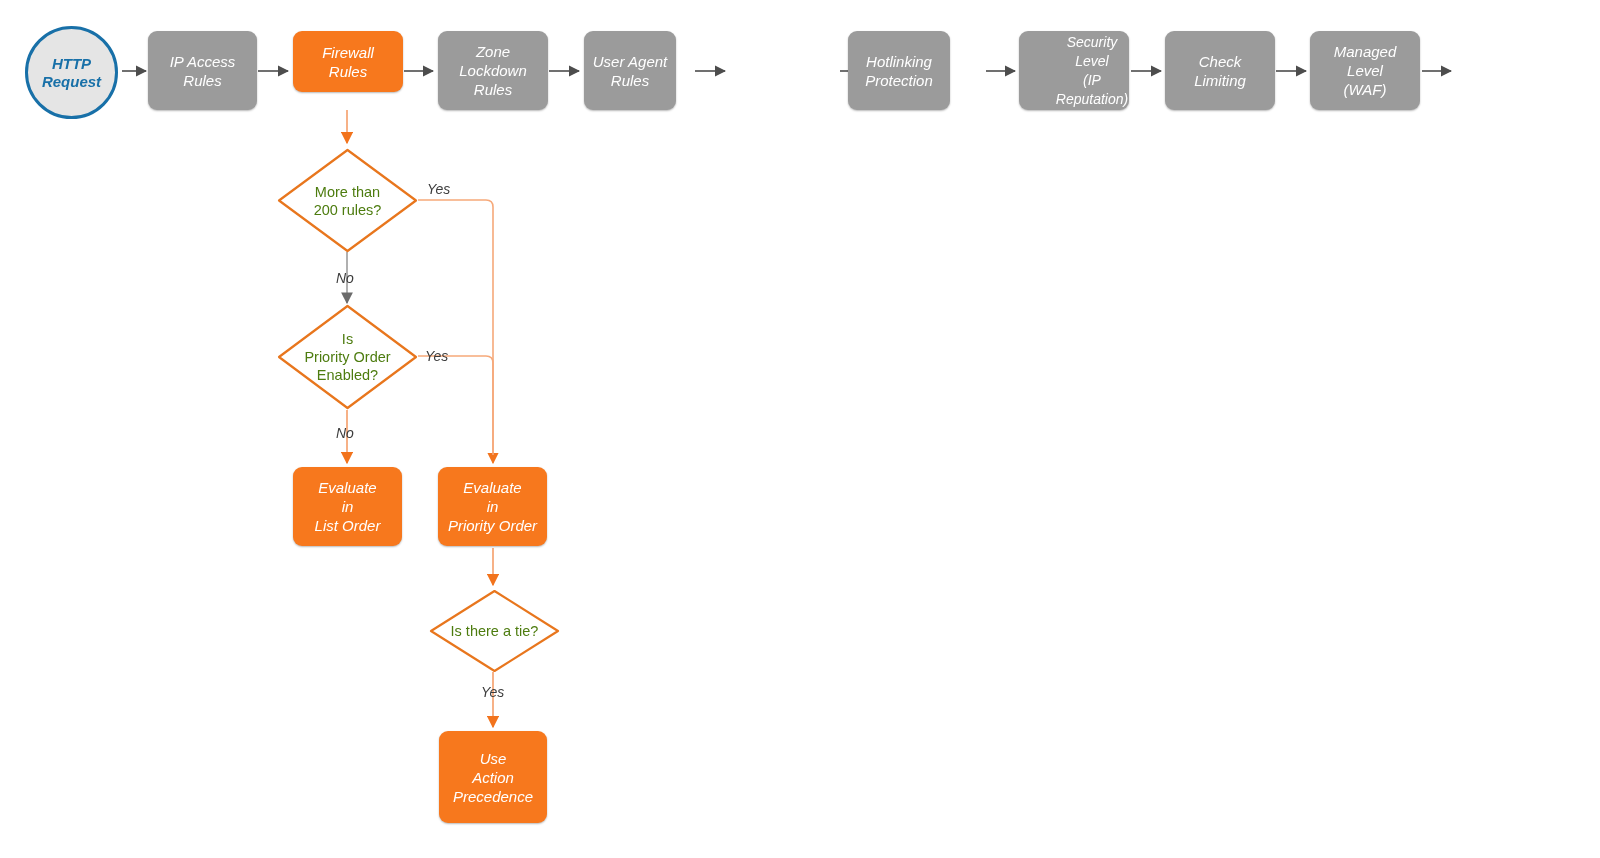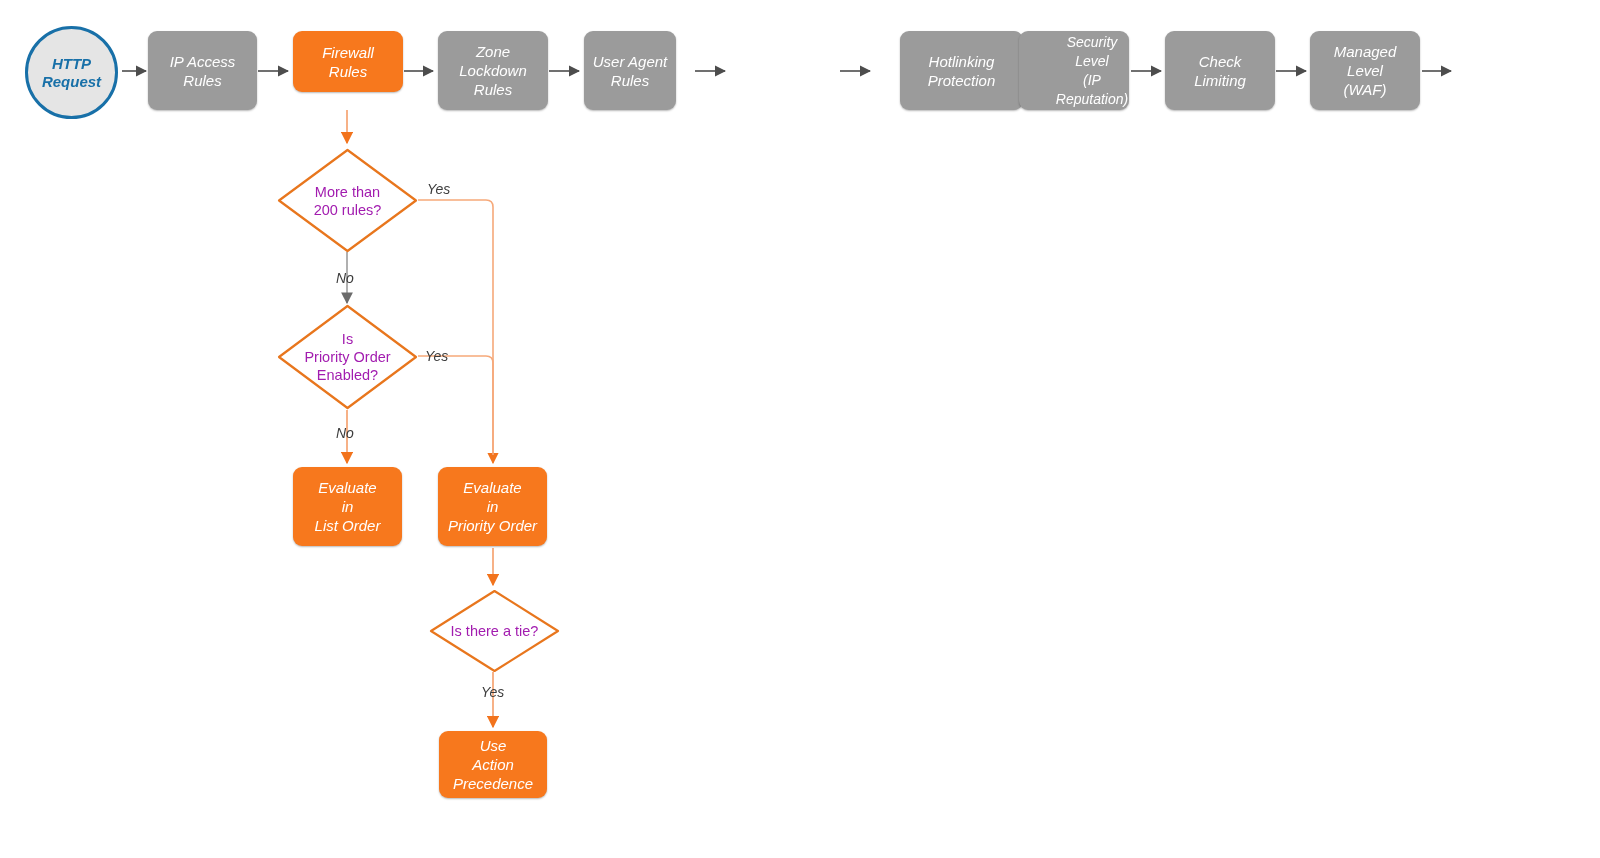--- a/index.html
+++ b/index.html
@@ -77,21 +77,21 @@
     left: 0;
     top: 0;
     width: 100%;
     height: 100%;
   }
   .decision .dia-label {
     position: relative;
     z-index: 2;
     font-size: 14.5px;
     line-height: 18px;
-    color: #a21caf;
+    color: #4d7c0f;
     white-space: pre-line;
   }
 
   
   .edge-label {
     position: absolute;
     font-style: italic;
     font-size: 14px;
     line-height: 16px;
     color: #3c3c3c;
@@ -164,21 +164,21 @@
 Lockdown
 Rules</span>
   </div>
 
   <div class="node proc gray" style="left:584px; top:31px; width:92px; height:79px;">
     <span style="white-space:pre-line;">User Agent
 Rules</span>
   </div>
 
 
-  <div class="node proc gray" style="left:900px; top:31px; width:123px; height:79px;">
+  <div class="node proc gray" style="left:848px; top:31px; width:102px; height:79px;">
     <span style="white-space:pre-line;">Hotlinking
 Protection</span>
   </div>
 
   <div class="node proc gray" style="left:1019px; top:31px; width:110px; height:79px;padding-left:40px;">
     <span style="white-space:pre-line; font-size:14px;">Security
 Level
 (IP Reputation)</span>
   </div>
 
@@ -223,21 +223,21 @@
 in
 List Order</span>
   </div>
 
   <div class="node proc orange" style="left:438px; top:467px; width:109px; height:79px;">
     <span style="white-space:pre-line;">Evaluate
 in
 Priority Order</span>
   </div>
 
-  <div class="node proc orange" style="left:439px; top:731px; width:108px; height:67px;">
+  <div class="node proc orange" style="left:439px; top:731px; width:108px; height:92px;">
     <span style="white-space:pre-line;">Use
 Action
 Precedence</span>
   </div>
 
   <div class="edge-label" style="left:427px; top:181px;">Yes</div>
 
   <div class="edge-label" style="left:336px; top:270px;">No</div>
 
   <div class="edge-label" style="left:425px; top:348px;">Yes</div>

